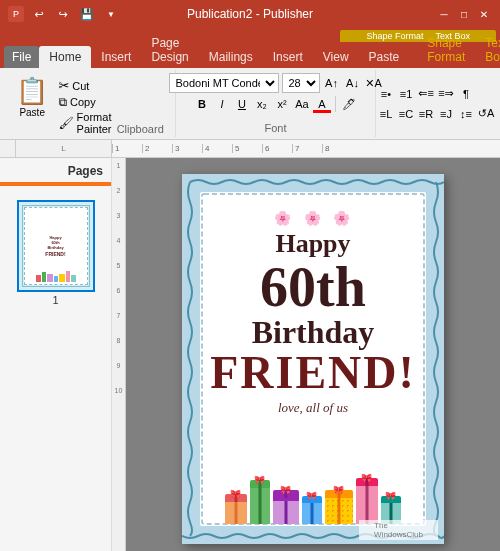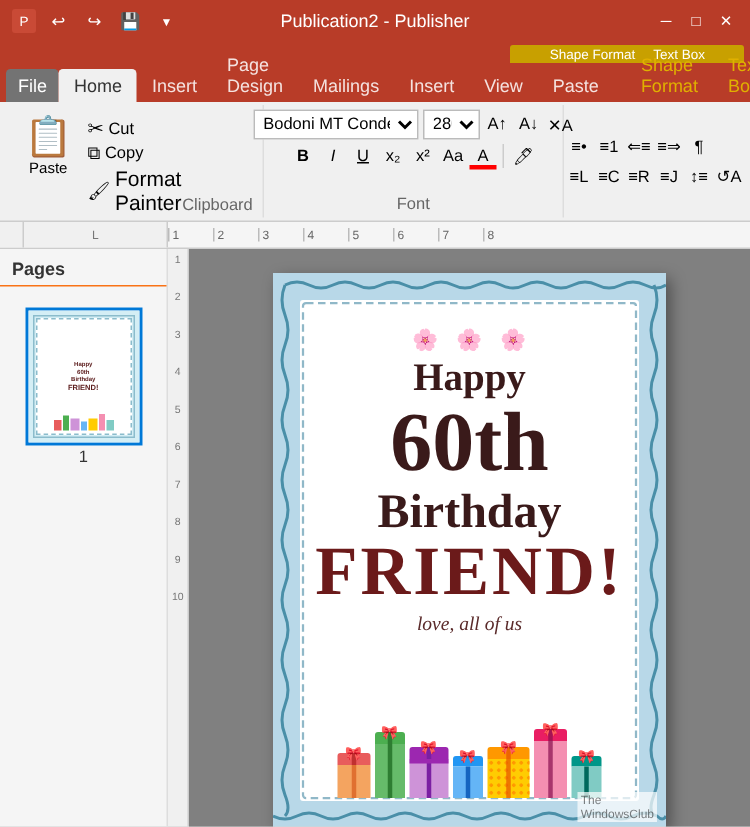--- a/index.html
+++ b/index.html
@@ -148,21 +148,22 @@
       background: #f5f5f5;
       border-right: 1px solid #ddd;
       display: flex;
       flex-direction: column;
     }
     .pages-title {
       font-size: 12px;
       font-weight: 600;
       padding: 6px 8px 4px;
       color: #333;
-      border-bottom: 1px solid #f97316;
+      border-bottom: 4px solid #f97316;
+      text-align: right;
     }
     .page-thumbnail {
       margin: 8px auto;
       width: 78px;
       cursor: pointer;
       position: relative;
     }
     .page-thumb-inner {
       border: 2px solid #0078d7;
       width: 78px;
@@ -194,21 +195,21 @@
     }
 
     
     .watermark {
       position: absolute;
       bottom: 4px;
       right: 6px;
       font-size: 8px;
       color: rgba(0,0,0,0.5);
       background: rgba(255,255,255,0.7);
-      padding: 1px 2px;
+      padding: 1px 15px;
       z-index: 100;
     }
   </style>
 </head>
 <body>
 
 <div class="title-bar">
   <div class="title-bar-left">
     <div class="window-icon">P</div>
     <div class="qa-icon">↩</div>
@@ -259,21 +260,21 @@
       <div style="display:flex; align-items:center; gap:3px; cursor:pointer;">
         <span style="font-size:13px;">✂</span>
         <span style="font-size:11px;">Cut</span>
       </div>
       <div style="display:flex; align-items:center; gap:3px; cursor:pointer;">
         <span style="font-size:12px;">⧉</span>
         <span style="font-size:11px;">Copy</span>
       </div>
       <div style="display:flex; align-items:center; gap:3px; cursor:pointer;">
         <span style="font-size:12px;">🖌</span>
-        <span style="font-size:14px;">Format Painter</span>
+        <span style="font-size:11px;">Format Painter</span>
       </div>
     </div>
     <div style="margin-top:auto; width:100%; text-align:center;">
       <div class="ribbon-group-label">Clipboard</div>
     </div>
   </div>
 
   <div class="ribbon-group" style="min-width:200px; padding:3px 6px;">
     <div class="font-row">
       <select class="font-select">

